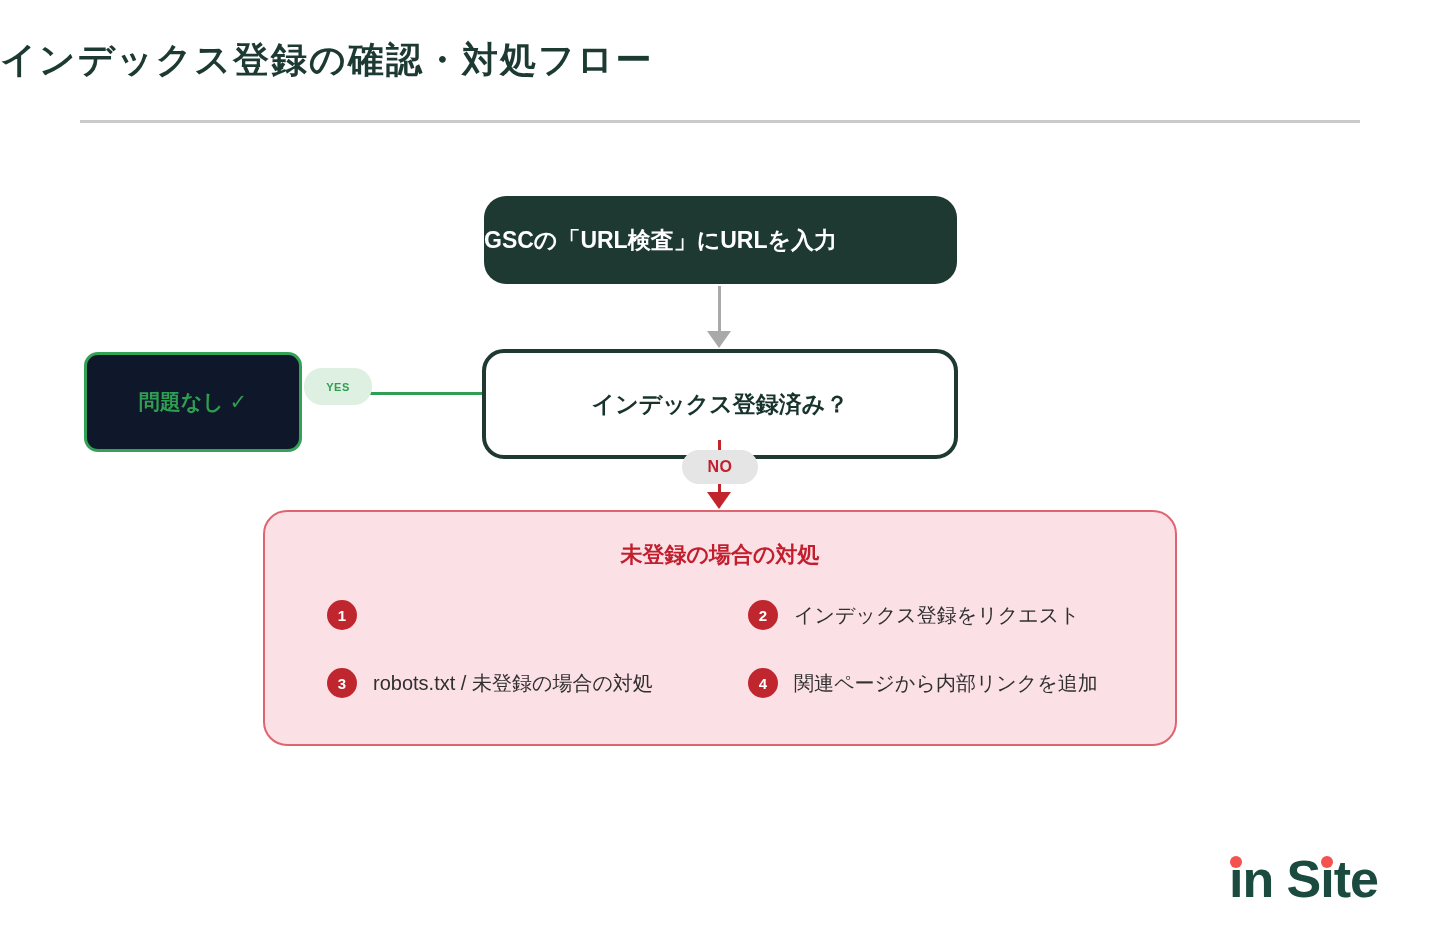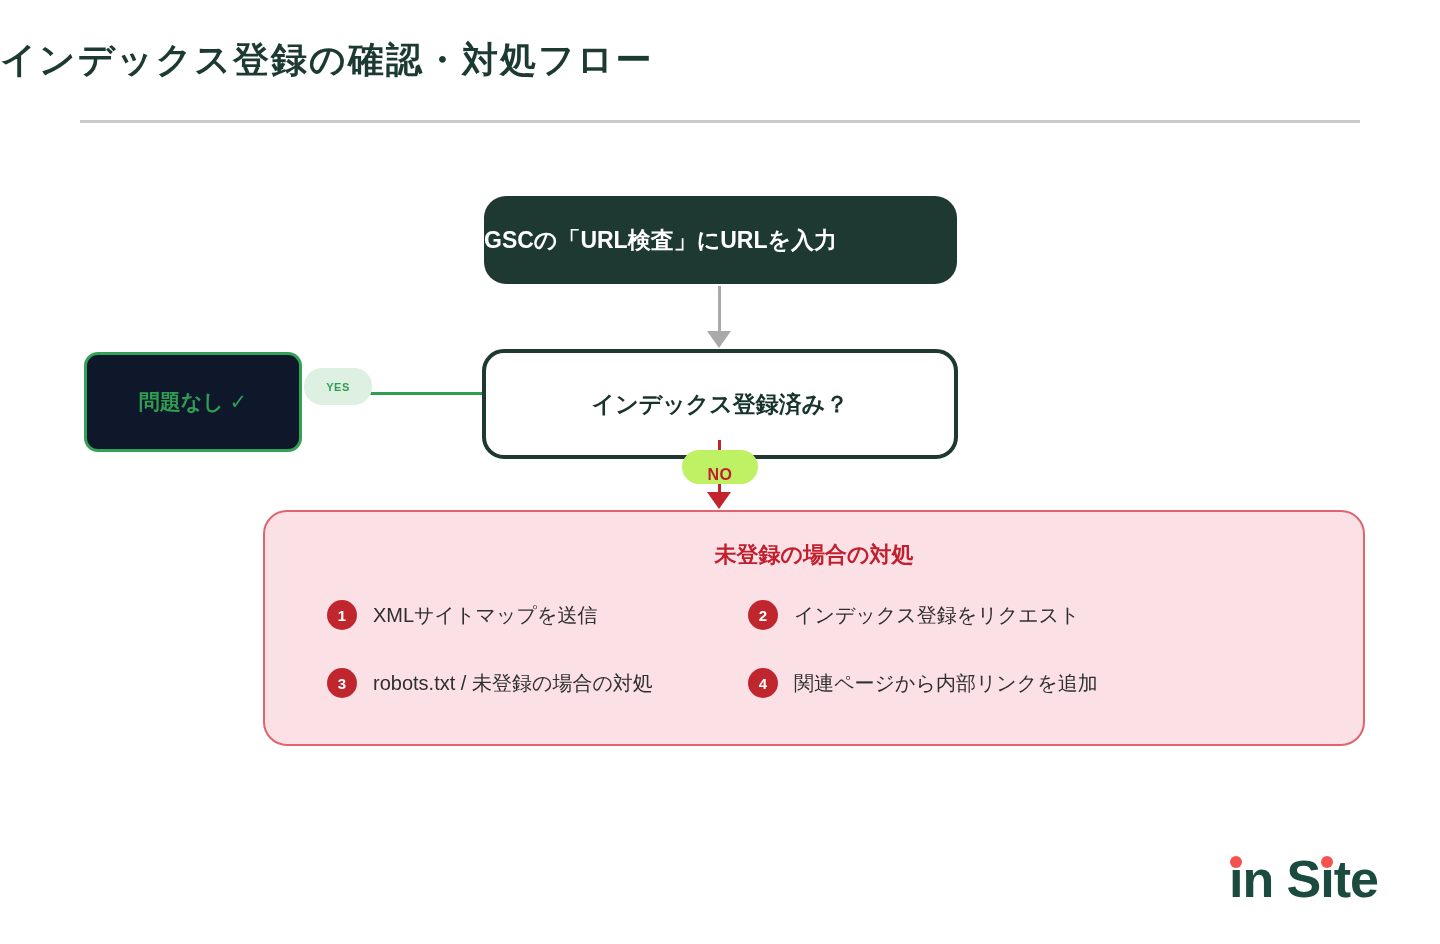--- a/index.html
+++ b/index.html
@@ -57,33 +57,33 @@
     position: absolute; left: 84px; top: 352px; width: 218px; height: 100px;
     background: #0f172a; border: 3px solid #33a257; border-radius: 14px;
     display: flex; align-items: center; justify-content: center;
     color: #2f9e52; font-size: 21px; font-weight: 700;
   }
 
   
   .connector-no-line { position: absolute; left: 718px; top: 440px; width: 3px; height: 53px; background: #c3242c; }
   .pill-no {
     position: absolute; left: 682px; top: 450px; width: 76px; height: 34px;
-    background: #bef264; border-radius: 17px;
-    display: flex; align-items: flex-end; justify-content: center;
+    background: #e5e5e5; border-radius: 17px;
+    display: flex; align-items: center; justify-content: center;
     font-weight: 700; color: #c02030; font-size: 16px; letter-spacing: 0.5px;
   }
   .arrow-red-head {
     position: absolute; left: 707px; top: 492px; width: 0; height: 0;
     border-left: 12px solid transparent; border-right: 12px solid transparent;
     border-top: 17px solid #c3242c;
   }
 
   
   .box-actions {
-    position: absolute; left: 263px; top: 510px; width: 1102px; height: 236px;
+    position: absolute; left: 263px; top: 510px; width: 914px; height: 236px;
     background: #fbe0e6; border: 2px solid #de6470; border-radius: 24px;
   }
   .actions-title {
     position: absolute; top: 28px; left: 0; width: 100%;
     text-align: center; font-size: 22px; font-weight: 700; color: #c21f2e;
   }
   .actions-grid {
     position: absolute; left: 62px; top: 88px; width: 820px;
     display: grid; grid-template-columns: 421px auto; row-gap: 38px;
   }
@@ -140,21 +140,20 @@
   <div class="pill-no">
     <span>NO</span>
   </div>
   <div class="arrow-red-head"></div>
 
   <div class="box-actions">
     <div class="actions-title">未登録の場合の対処</div>
     <div class="actions-grid">
       <div class="action-item">
         <div class="badge">1</div>
-        <div class="action-label">XMLサイトマップを送信</div>
       </div>
       <div class="action-item">
         <div class="badge">2</div>
         <div class="action-label">インデックス登録をリクエスト</div>
       </div>
       <div class="action-item">
         <div class="badge">3</div>
         <div class="action-label">robots.txt / 未登録の場合の対処</div>
       </div>
       <div class="action-item">

